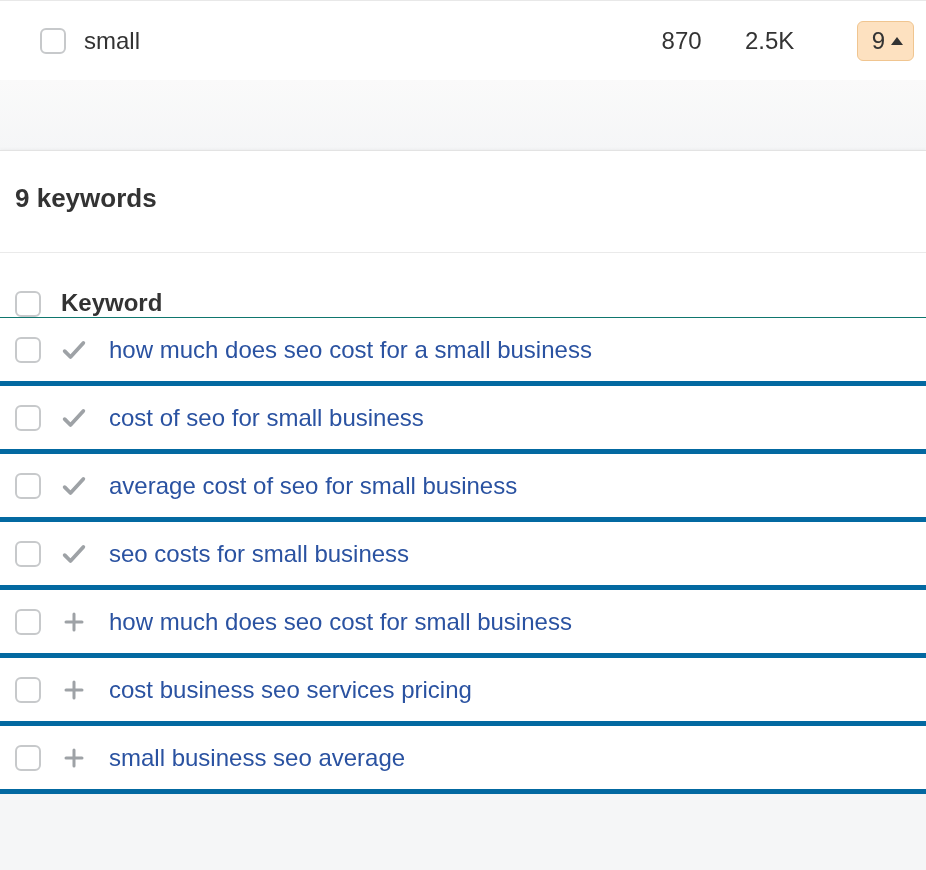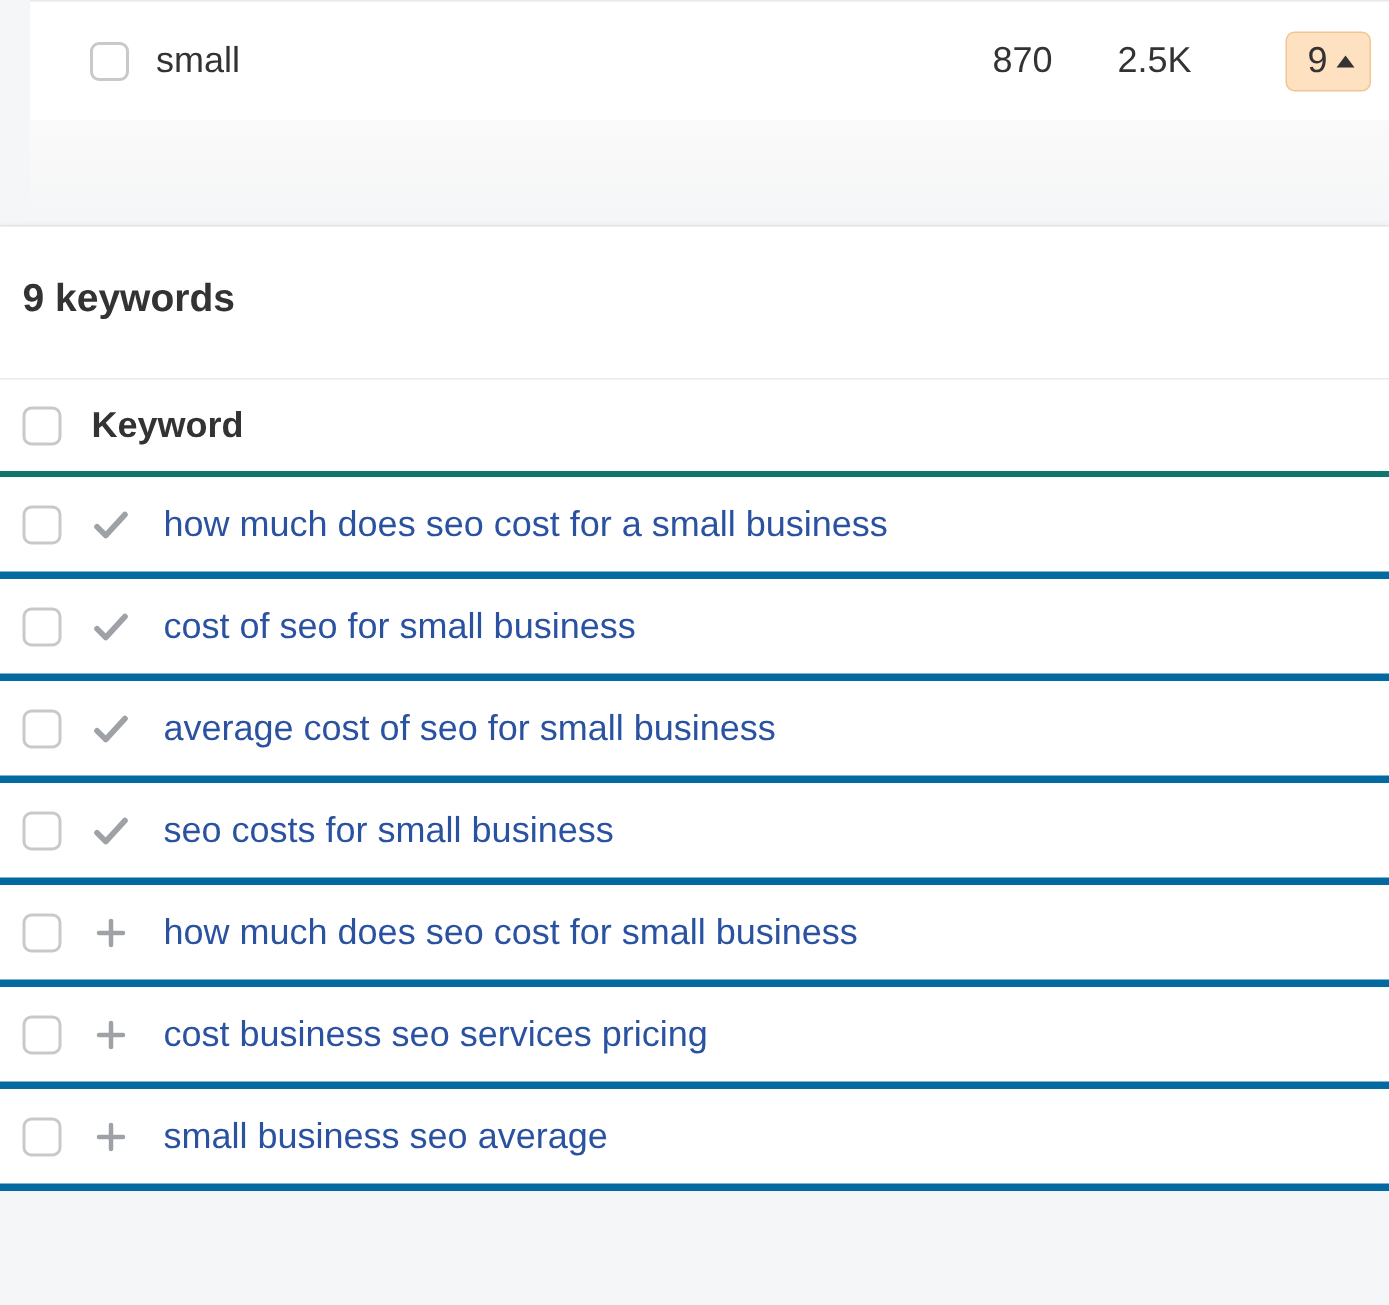--- a/index.html
+++ b/index.html
@@ -9,21 +9,20 @@
     }
     body {
       font-family: -apple-system, BlinkMacSystemFont, "Segoe UI", Helvetica, Arial, sans-serif;
       background: #f5f6f7;
       width: 926px;
       height: 870px;
       overflow: hidden;
       color: #333;
     }
     .outer {
-      padding-left: 20px;
     }
     .parent-row {
       background: #ffffff;
       height: 80px;
       border-top: 1px solid #e8e8e8;
       display: flex;
       align-items: center;
       padding-left: 40px;
       position: relative;
     }
@@ -83,23 +82,23 @@
     }
     .panel-title {
       font-size: 26px;
       font-weight: 700;
       color: #333;
       padding-left: 15px;
       margin-bottom: 38px;
     }
     .header-row {
       display: flex;
-      align-items: center;
+      align-items: flex-end;
       border-top: 1px solid #eaeaea;
-      border-bottom: 4px solid #0f766e;
+      border-bottom: 1px solid #0f766e;
       height: 66px;
       padding-left: 15px;
     }
     .header-label {
       font-size: 24px;
       font-weight: 700;
       color: #333;
       margin-left: 20px;
     }
     .kw-row {

